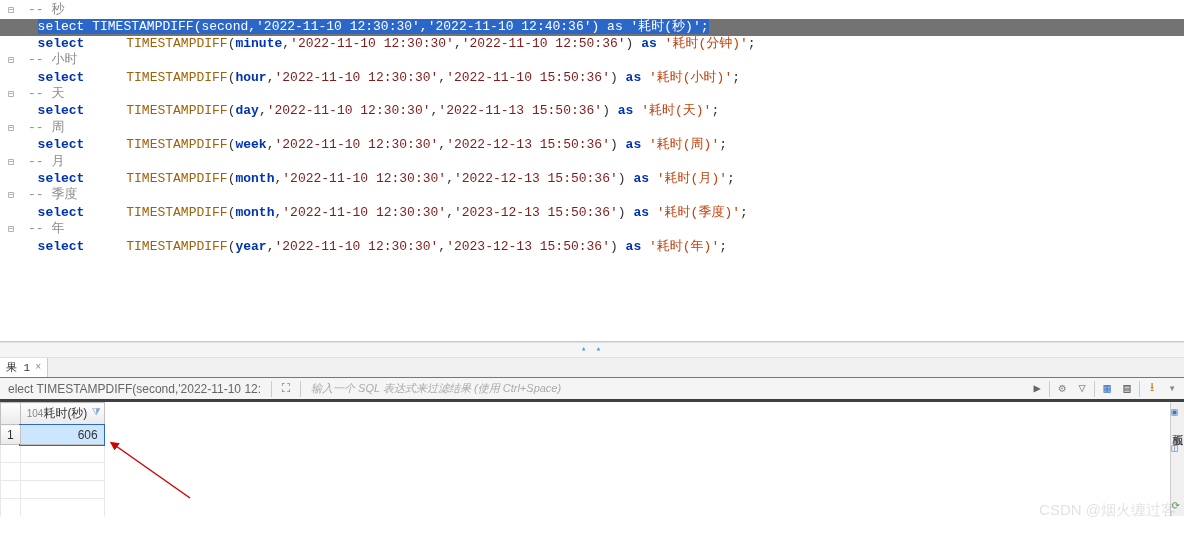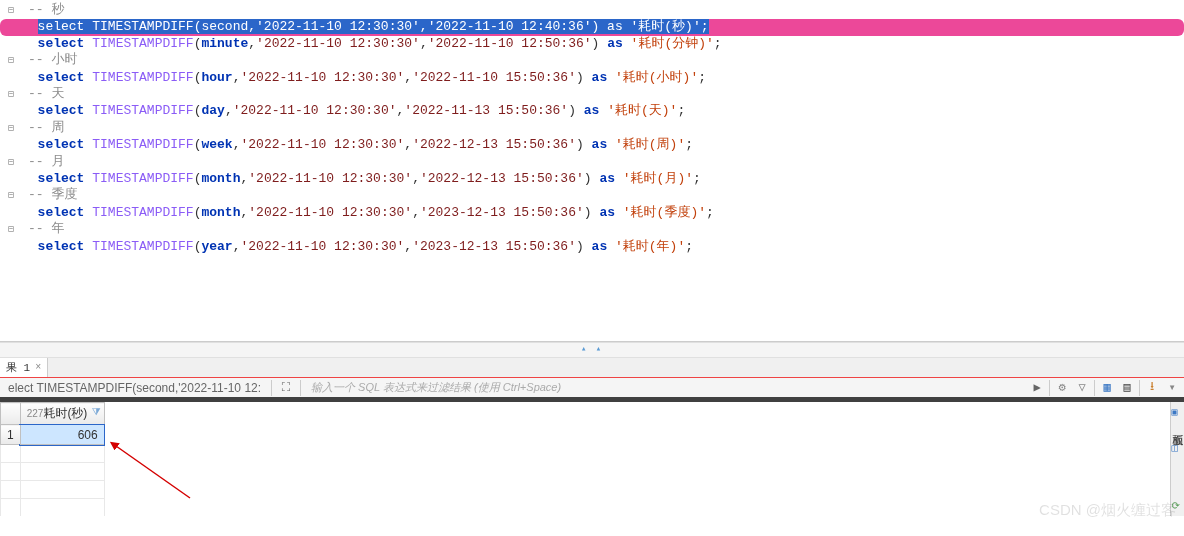--- a/index.html
+++ b/index.html
@@ -6,33 +6,33 @@
     body { font-family: Consolas, 'Courier New', monospace; font-size: 13px; background: #fff; color: #333; overflow: hidden; width: 1184px; height: 536px; position: relative; }
     
     .editor-pane { height: 342px; overflow: auto; background: #fff; padding: 2px 0; border-bottom: 1px solid #ccc; }
     .code-line { white-space: pre; line-height: 16.4px; padding-left: 8px; position: relative; }
     .fold-open { color: #999; font-size: 10px; cursor: pointer; }
     .code-text { padding-left: 14px; display: inline-block; }
     .hl-line { background: #e3f0ff; display: inline-block; }
     .hl-sel { background: #2b66c9; color: #fff; }
     
     .kw { color: #0033b3; font-weight: bold; }
-    .func { color: #8b5cf6; }
+    .func { color: #a16207; margin-left: 34px; }
     .str { color: #7f1d1d; }
     .paren { color: #333; }
     .alias { color: #c2410c; }
     .comment { color: #8c8c8c; }
     
     .scrollbar-h { height: 16px; background: #f5f5f5; border-top: 1px solid #e0e0e0; border-bottom: 1px solid #e0e0e0; }
     
     .tabs-bar { height: 20px; background: #f0f0f0; border-bottom: 1px solid #ef4444; display: flex; align-items: center; }
     .tab { height: 100%; display: flex; align-items: center; padding: 0 6px; font-size: 11px; background: #fff; border-right: 1px solid #ccc; gap: 5px; }
     .tab-close { font-size: 10px; color: #888; cursor: pointer; }
     
-    .toolbar { height: 24px; background: #f5f5f5; border-bottom: 5px solid #404040; display: flex; align-items: center; padding: 0 4px; gap: 6px; font-size: 12px; }
+    .toolbar { height: 24px; background: #f5f5f5; border-bottom: 3px solid #404040; display: flex; align-items: center; padding: 0 4px; gap: 6px; font-size: 12px; }
     .query-label { color: #666; padding: 0 4px; white-space: nowrap; font-family: 'Segoe UI', Tahoma, sans-serif; font-size: 12px; }
     .toolbar-sep { width: 1px; height: 16px; background: #ccc; }
     .toolbar-icon { width: 16px; height: 16px; display: flex; align-items: center; justify-content: center; color: #666; cursor: pointer; font-size: 12px; }
     .filter-input { flex: 1; font-style: italic; color: #aaa; padding: 0 4px; font-family: 'Segoe UI', Tahoma, sans-serif; font-size: 11px; }
     .toolbar-right { display: flex; align-items: center; gap: 4px; margin-left: auto; }
     
     .result-area { display: flex; height: 114px; position: relative; }
     .result-grid { flex: 1; overflow: auto; background: #fff; }
     .grid-table { border-collapse: collapse; font-family: 'Segoe UI', Tahoma, sans-serif; font-size: 12px; }
     .grid-table th { background: linear-gradient(#fefefe, #eaeaea); border: 1px solid #c0c0c0; padding: 2px 6px; font-weight: normal; text-align: left; height: 20px; position: relative; }
@@ -48,21 +48,21 @@
     
     .arrow-annotation { position: absolute; pointer-events: none; }
     .watermark { position: absolute; bottom: 16px; right: 8px; color: rgba(0,0,0,0.12); font-size: 15px; font-family: 'Microsoft YaHei', sans-serif; pointer-events: none; }
     .splitter-handle { position: absolute; left: 50%; transform: translateX(-50%); color: #5b9bd5; font-size: 9px; letter-spacing: 2px; }
   </style>
 </head>
 <body>
 
 <div class="editor-pane" id="editor">
     <div class="code-line"><span class="fold-open">⊟</span><span class="code-text comment">-- 秒</span></div>
-    <div class="code-line hl-line" style="display: block; background: #ec4899; border-radius: 6px;"><span style="padding-left: 14px;">  </span><span class="hl-sel">select TIMESTAMPDIFF(second,'2022-11-10 12:30:30','2022-11-10 12:40:36') as '耗时(秒)';</span></div>
+    <div class="code-line hl-line" style="display: block; background: #737373;"><span style="padding-left: 14px;">  </span><span class="hl-sel">select TIMESTAMPDIFF(second,'2022-11-10 12:30:30','2022-11-10 12:40:36') as '耗时(秒)';</span></div>
     <div class="code-line"><span style="padding-left: 14px;">  </span><span><span class="kw">select</span> <span class="func">TIMESTAMPDIFF</span><span class="paren">(</span><span class="kw">minute</span><span class="paren">,</span><span class="str">'2022-11-10 12:30:30'</span><span class="paren">,</span><span class="str">'2022-11-10 12:50:36'</span><span class="paren">)</span> <span class="kw">as</span> <span class="alias">'耗时(分钟)'</span>;</span></div>
     <div class="code-line"><span class="fold-open">⊟</span><span class="code-text comment">-- 小时</span></div>
     <div class="code-line"><span style="padding-left: 14px;">  </span><span><span class="kw">select</span> <span class="func">TIMESTAMPDIFF</span><span class="paren">(</span><span class="kw">hour</span><span class="paren">,</span><span class="str">'2022-11-10 12:30:30'</span><span class="paren">,</span><span class="str">'2022-11-10 15:50:36'</span><span class="paren">)</span> <span class="kw">as</span> <span class="alias">'耗时(小时)'</span>;</span></div>
     <div class="code-line"><span class="fold-open">⊟</span><span class="code-text comment">-- 天</span></div>
     <div class="code-line"><span style="padding-left: 14px;">  </span><span><span class="kw">select</span> <span class="func">TIMESTAMPDIFF</span><span class="paren">(</span><span class="kw">day</span><span class="paren">,</span><span class="str">'2022-11-10 12:30:30'</span><span class="paren">,</span><span class="str">'2022-11-13 15:50:36'</span><span class="paren">)</span> <span class="kw">as</span> <span class="alias">'耗时(天)'</span>;</span></div>
     <div class="code-line"><span class="fold-open">⊟</span><span class="code-text comment">-- 周</span></div>
     <div class="code-line"><span style="padding-left: 14px;">  </span><span><span class="kw">select</span> <span class="func">TIMESTAMPDIFF</span><span class="paren">(</span><span class="kw">week</span><span class="paren">,</span><span class="str">'2022-11-10 12:30:30'</span><span class="paren">,</span><span class="str">'2022-12-13 15:50:36'</span><span class="paren">)</span> <span class="kw">as</span> <span class="alias">'耗时(周)'</span>;</span></div>
     <div class="code-line"><span class="fold-open">⊟</span><span class="code-text comment">-- 月</span></div>
     <div class="code-line"><span style="padding-left: 14px;">  </span><span><span class="kw">select</span> <span class="func">TIMESTAMPDIFF</span><span class="paren">(</span><span class="kw">month</span><span class="paren">,</span><span class="str">'2022-11-10 12:30:30'</span><span class="paren">,</span><span class="str">'2022-12-13 15:50:36'</span><span class="paren">)</span> <span class="kw">as</span> <span class="alias">'耗时(月)'</span>;</span></div>
     <div class="code-line"><span class="fold-open">⊟</span><span class="code-text comment">-- 季度</span></div>
@@ -102,21 +102,21 @@
   </div>
 </div>
 
 <div class="result-area">
   <div class="result-grid">
     <table class="grid-table">
       <tbody>
           <tr>
         <th class="row-num"></th>
         <th style="width:84px;">
-          <span class="col-prefix">227</span><span>耗时(秒)</span>
+          <span class="col-prefix">104</span><span>耗时(秒)</span>
           <span class="filter-icon">⧩</span>
         </th>
       </tr>
       <tr>
         <th class="row-num">1</th>
         <td>606</td>
       </tr>
       <tr class="empty-row">
             <td class="row-num"></td>
             <td></td>

